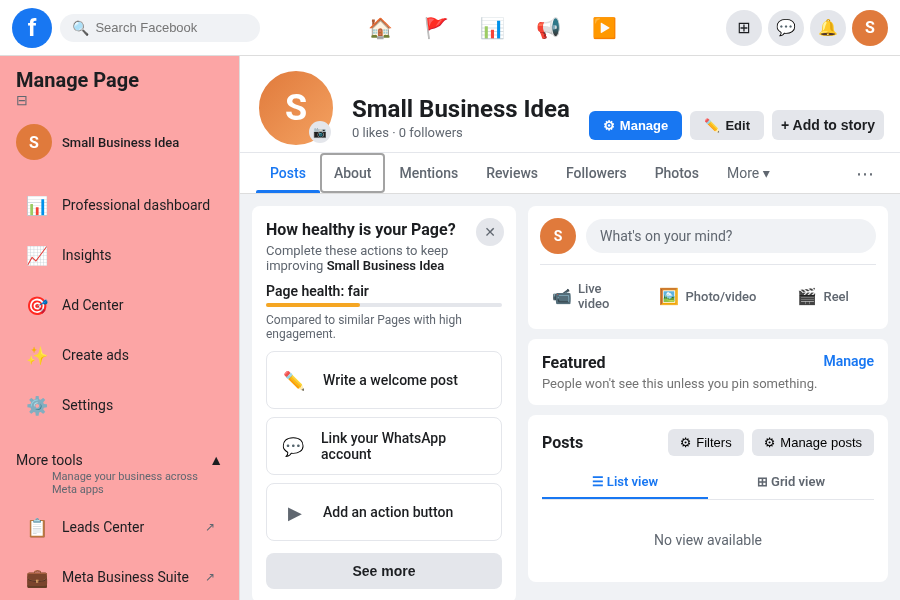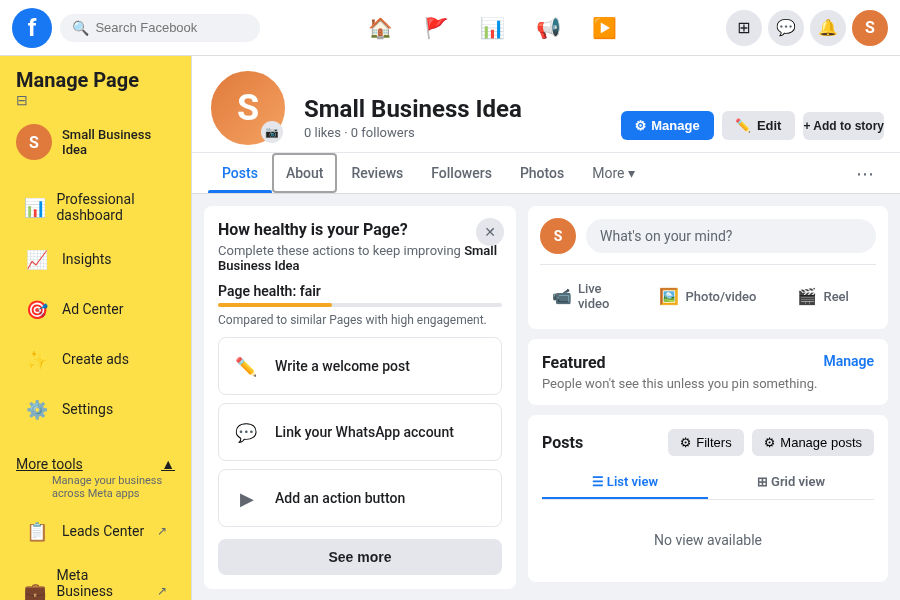--- a/index.html
+++ b/index.html
@@ -15,50 +15,50 @@
     .nav-center { flex: 1; display: flex; justify-content: center; gap: 8px; }
     .nav-icon-btn { width: 48px; height: 40px; display: flex; align-items: center; justify-content: center; border-radius: 8px; cursor: pointer; color: #606770; font-size: 20px; }
     .nav-right { display: flex; align-items: center; gap: 6px; }
     .nav-circle-btn { width: 36px; height: 36px; background: #e4e6eb; border-radius: 50%; display: flex; align-items: center; justify-content: center; cursor: pointer; font-size: 16px; color: #1c1e21; }
     .profile-btn { width: 36px; height: 36px; background: #e07a3c; border-radius: 50%; display: flex; align-items: center; justify-content: center; cursor: pointer; font-size: 16px; color: white; font-weight: bold; }
 
     
     .main { display: flex; flex: 1; overflow: hidden; }
     
     
-    .sidebar { width: 192px; background: #fde047; border-right: 1px solid #ddd; display: flex; flex-direction: column; overflow-y: auto; flex-shrink: 0; }
+    .sidebar { width: 240px; background: #fca5a5; border-right: 1px solid #ddd; display: flex; flex-direction: column; overflow-y: auto; flex-shrink: 0; }
     .sidebar-header { padding: 12px 16px 8px; }
     .sidebar-title { font-size: 20px; font-weight: 700; color: #1c1e21; }
     .page-item { display: flex; align-items: center; gap: 10px; padding: 8px 16px; cursor: pointer; }
     .page-avatar { width: 36px; height: 36px; background: #e07a3c; border-radius: 50%; display: flex; align-items: center; justify-content: center; color: white; font-weight: bold; font-size: 16px; flex-shrink: 0; }
     .page-name { font-size: 13px; font-weight: 500; }
     .sidebar-divider { height: 1px; background: #e4e6eb; margin: 6px 0; }
     .sidebar-nav-item { display: flex; align-items: center; gap: 10px; padding: 10px 16px; cursor: pointer; border-radius: 8px; margin: 1px 8px; }
     .sidebar-nav-icon { width: 28px; height: 28px; display: flex; align-items: center; justify-content: center; font-size: 18px; color: #606770; }
     .sidebar-nav-label { font-size: 14px; color: #1c1e21; }
-    .more-tools-header { display: flex; justify-content: space-between; align-items: flex-start; padding: 10px 16px 2px; text-decoration: underline; }
+    .more-tools-header { display: flex; justify-content: space-between; align-items: flex-start; padding: 10px 16px 2px; }
     .more-tools-subtitle { font-size: 11px; color: #606770; padding: 0 16px 6px; margin-left: 36px; }
     .sidebar-nav-item-arrow { margin-left: auto; font-size: 12px; color: #606770; }
     .grid-icon { font-size: 14px; color: #606770; }
     
     
     .content { flex: 1; overflow-y: auto; background: #f0f2f5; }
     
     
     .page-header { background: #fff; border-bottom: 1px solid #ddd; }
     .cover-area { display: flex; align-items: flex-end; padding: 12px 16px 0; gap: 16px; }
     .page-cover-avatar { width: 80px; height: 80px; background: linear-gradient(135deg, #e07a3c, #f4a261); border-radius: 50%; display: flex; align-items: center; justify-content: center; color: white; font-size: 36px; font-weight: bold; border: 3px solid #fff; flex-shrink: 0; position: relative; }
     .camera-icon { position: absolute; bottom: 2px; right: 2px; background: #e4e6eb; border-radius: 50%; width: 22px; height: 22px; display: flex; align-items: center; justify-content: center; font-size: 11px; }
     .page-info { flex: 1; padding-bottom: 8px; }
     .page-title-large { font-size: 24px; font-weight: 700; }
     .page-meta { font-size: 13px; color: #606770; margin-top: 2px; }
     .page-actions { display: flex; gap: 8px; align-items: center; padding-bottom: 8px; }
     .btn-manage { background: #1877f2; color: white; border: none; border-radius: 6px; padding: 7px 14px; font-size: 13px; font-weight: 600; cursor: pointer; display: flex; align-items: center; gap: 5px; }
     .btn-edit { background: #e4e6eb; color: #1c1e21; border: none; border-radius: 6px; padding: 7px 14px; font-size: 13px; font-weight: 600; cursor: pointer; display: flex; align-items: center; gap: 5px; }
-    .btn-add-story { background: #e4e6eb; color: #1c1e21; border: none; border-radius: 6px; padding: 7px 0; font-size: 12px; font-weight: 600; cursor: pointer; display: flex; align-items: center; gap: 5px; }
+    .btn-add-story { background: #e4e6eb; color: #1c1e21; border: none; border-radius: 6px; padding: 7px 9px; font-size: 14px; font-weight: 600; cursor: pointer; display: flex; align-items: center; gap: 5px; }
     
     
     .page-tabs { display: flex; align-items: center; padding: 0 16px; border-top: 1px solid #e4e6eb; margin-top: 4px; }
     .tab-item { padding: 12px 14px; font-size: 14px; color: #606770; cursor: pointer; position: relative; font-weight: 500; }
     .tab-item.active { color: #1877f2; }
     .tab-item.active::after { content: ''; position: absolute; bottom: 0; left: 0; right: 0; height: 3px; background: #1877f2; border-radius: 2px 2px 0 0; }
     .tab-item.selected-outline { border: 2px solid #a3a3a3; border-radius: 4px; padding: 10px 12px; color: #606770; }
     .tab-more-btn { display: flex; align-items: center; gap: 4px; padding: 12px 14px; color: #606770; cursor: pointer; font-size: 14px; }
     .tab-ellipsis { margin-left: auto; padding: 6px 10px; border-radius: 50%; cursor: pointer; font-size: 18px; color: #606770; }
     
@@ -213,20 +213,21 @@
               <span>Edit</span>
             </button>
             <button class="btn-add-story">
               <span>+ Add to story</span>
             </button>
           </div>
         </div>
         <div class="page-tabs">
           <div class="tab-item active">Posts</div>
           <div class="tab-item selected-outline">About</div>
+          <div class="tab-item">Mentions</div>
           <div class="tab-item">Reviews</div>
           <div class="tab-item">Followers</div>
           <div class="tab-item">Photos</div>
           <div class="tab-more-btn">More ▾</div>
           <div class="tab-ellipsis">⋯</div>
         </div>
       </div>
 
       <div class="two-col">
 

